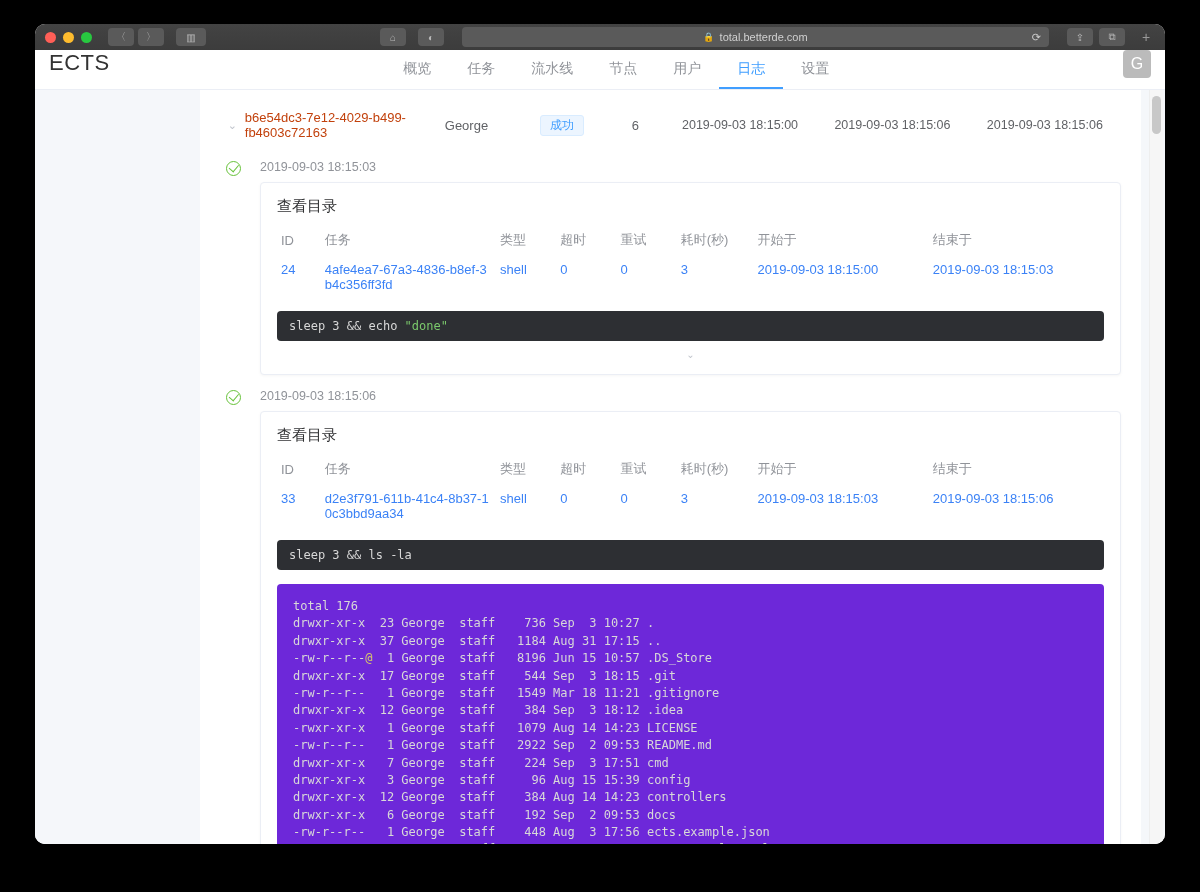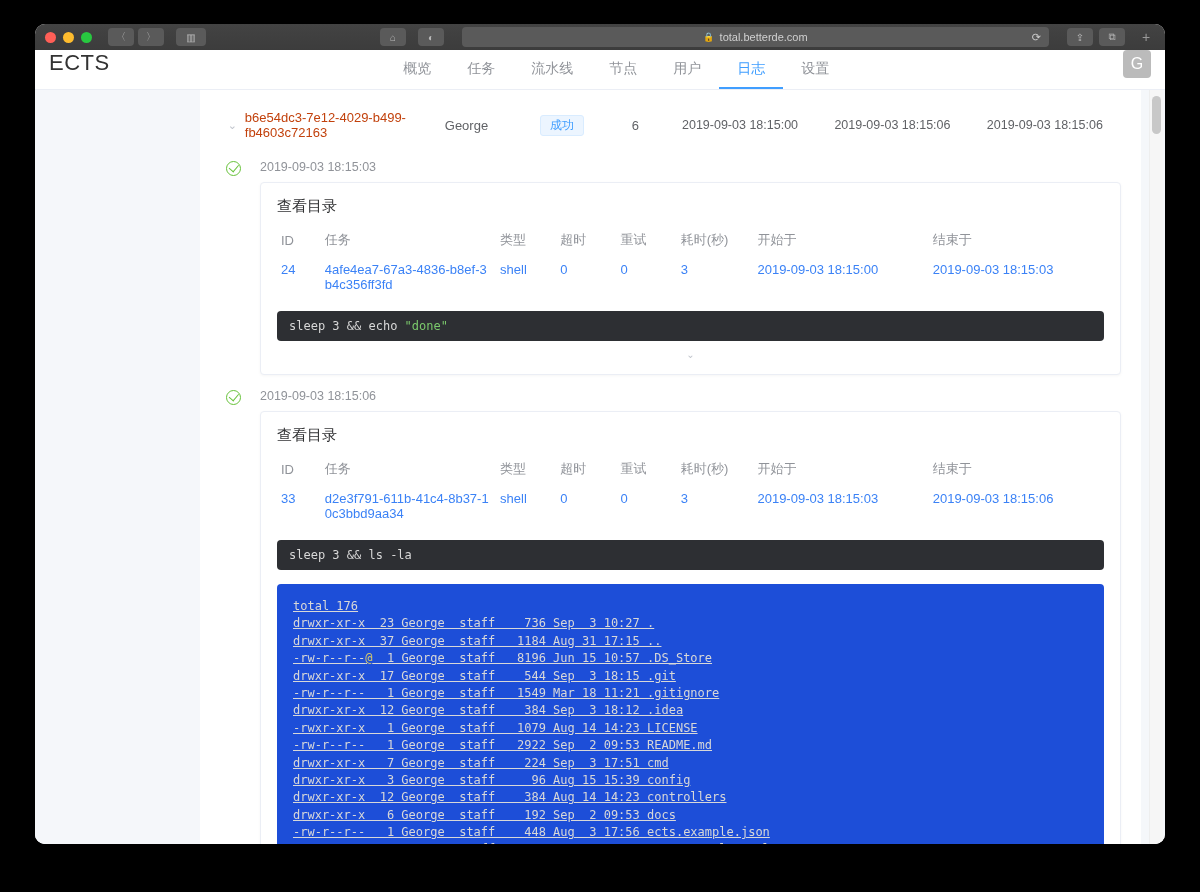--- a/index.html
+++ b/index.html
@@ -160,29 +160,28 @@
     padding: 8px 12px;
     border-radius: 4px;
     white-space: pre;
   }
   .cmd-bar .str { color: #7bc96c; }
 
   .expand-caret { text-align:center; color:#c0c4cc; font-size:10px; padding-top:8px; }
 
   .term-output {
     margin-top: 14px;
-    background: #1d4ed8;
+    background: #6d28d9;
     color: #d8d8d8;
     font-family: Menlo, Consolas, monospace;
     font-size: 12px;
     padding: 14px 16px;
     border-radius: 4px;
     white-space: pre;
     line-height: 1.45;
-    text-decoration: underline;
   }
   .term-output .attr { color: #d6c86a; }
 
   .scrollbar {
     position: absolute;
     right: 2px; top: 0; bottom: 0;
     width: 14px;
     background: #f6f6f6;
     border-left: 1px solid #eee;
   }

